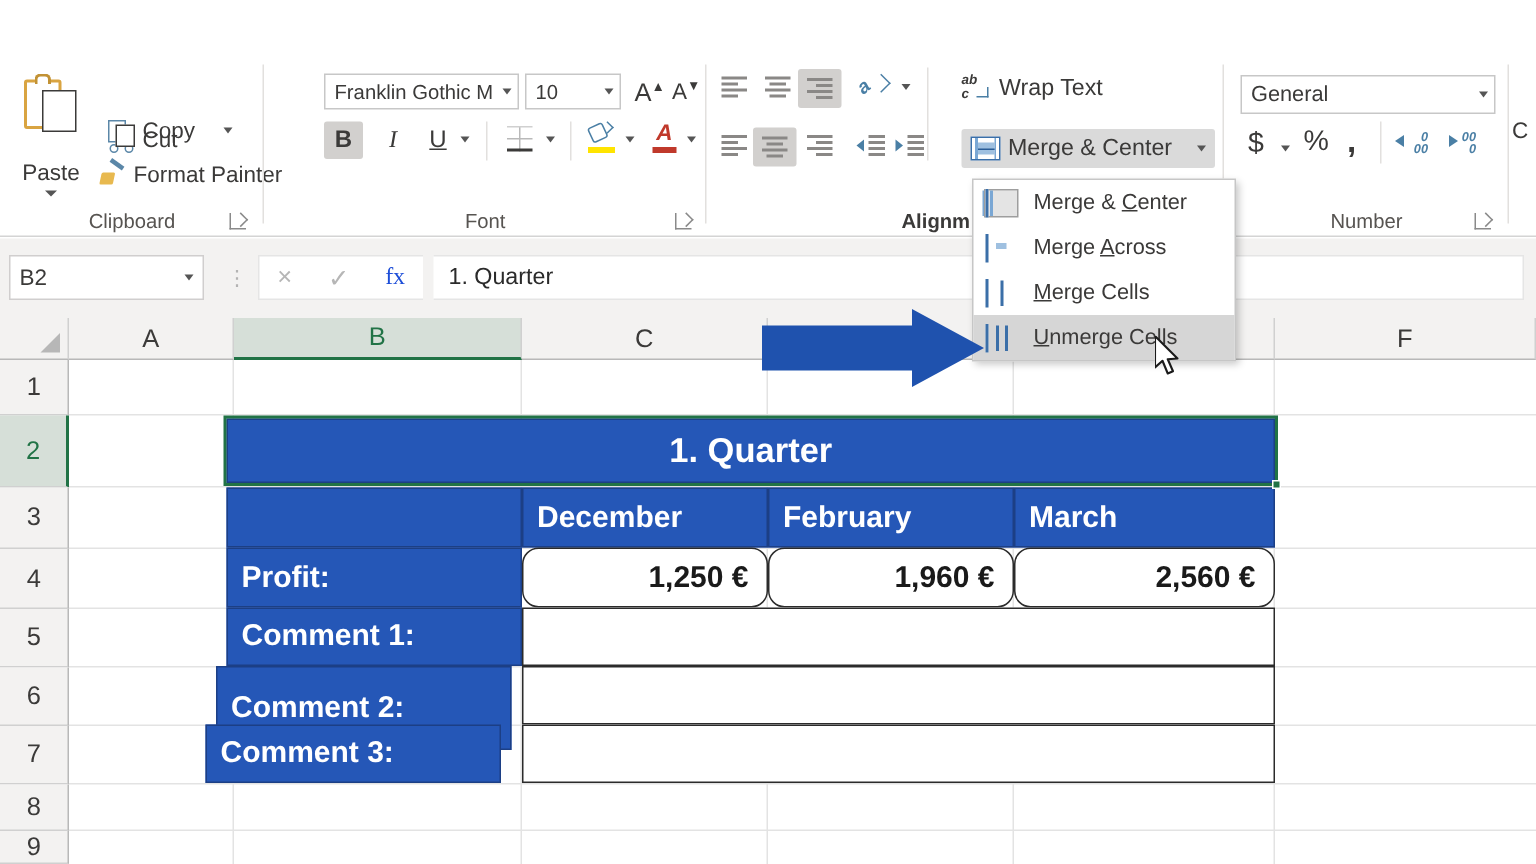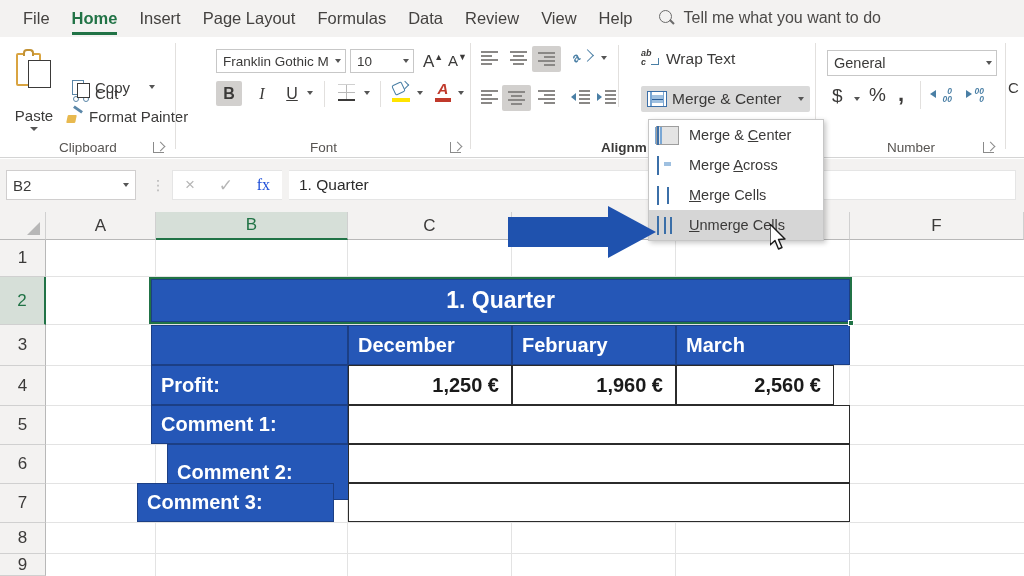--- a/index.html
+++ b/index.html
@@ -305,55 +305,40 @@
   .gl-v { position: absolute; top: 0; bottom: 0; width: 1px; background: #e3e3e3; }
   .gl-h { position: absolute; left: 0; right: 0; height: 1px; background: #e3e3e3; }
 
   .cell {
     position: absolute; display: flex; align-items: center;
     font-size: 20px; font-weight: bold; white-space: nowrap;
   }
   .cell.blue { background: #2557b7; color: #ffffff; border: 1px solid #1c3f85; }
   .cell.white { background: #ffffff; color: #1a1a1a; border: 1px solid #2b2b2b; }
   .cell.ctr { justify-content: center; }
-  .cell.rgt { justify-content: flex-end; padding-right: 12px; }
+  .cell.rgt { justify-content: flex-end; padding-right: 12px; border-radius: 11px; }
   .cell.lft { padding-left: 9px; }
 
   .selbox {
     position: absolute; border: 2px solid #217346; z-index: 12; pointer-events: none;
   }
   .selhandle {
     position: absolute; width: 6px; height: 6px; background: #217346;
     border: 1px solid #fff; z-index: 13;
   }
 
   
   .arrow { position: absolute; z-index: 60; }
   .cursor { position: absolute; z-index: 70; }
 </style>
 </head>
 <body>
 
 <div id="app">
 
-  <div class="tabbar">
-    <div class="tab first">File</div>
-    <div class="tab active">Home</div>
-    <div class="tab">Insert</div>
-    <div class="tab">Page Layout</div>
-    <div class="tab">Formulas</div>
-    <div class="tab">Data</div>
-    <div class="tab">Review</div>
-    <div class="tab">View</div>
-    <div class="tab">Help</div>
-    <div class="tellme">
-      <i class="mag"></i>
-      <span>Tell me what you want to do</span>
-    </div>
-  </div>
 
   <div class="ribbon">
 
     <div class="group" style="left:0; width:176px;">
       <div class="paste-btn">
         <div class="clipboard-ico">
           <span class="board"></span>
             <span class="clip"></span>
             <span class="page"></span>
         </div>
@@ -678,26 +663,26 @@
       <div class="cell blue ctr" style="left:105px; top:39px; width:699px; height:43px; font-size:23px;">1. Quarter</div>
 
       <div class="cell blue" style="left:105px; top:85px; width:197px; height:40px;"></div>
       <div class="cell blue lft" style="left:302px; top:85px; width:164px; height:40px;">December</div>
       <div class="cell blue lft" style="left:466px; top:85px; width:164px; height:40px;">February</div>
       <div class="cell blue lft" style="left:630px; top:85px; width:174px; height:40px;">March</div>
 
       <div class="cell blue lft" style="left:105px; top:125px; width:197px; height:40px;text-align:center;">Profit:</div>
       <div class="cell white rgt" style="left:302px; top:125px; width:164px; height:40px;">1,250 €</div>
       <div class="cell white rgt" style="left:466px; top:125px; width:164px; height:40px;">1,960 €</div>
-      <div class="cell white rgt" style="left:630px; top:125px; width:158px; height:40px;padding-left:20px;">2,560 €</div>
+      <div class="cell white rgt" style="left:630px; top:125px; width:174px; height:40px;padding-left:20px;">2,560 €</div>
 
       <div class="cell blue lft" style="left:105px; top:165px; width:197px; height:39px;">Comment 1:</div>
       <div class="cell white" style="left:302px; top:165px; width:502px; height:39px;"></div>
 
-      <div class="cell blue lft" style="left:121px; top:204px; width:197px; height:56px;">Comment 2:</div>
+      <div class="cell blue lft" style="left:98px; top:204px; width:197px; height:56px;">Comment 2:</div>
       <div class="cell white" style="left:302px; top:204px; width:502px; height:39px;"></div>
 
       <div class="cell blue lft" style="left:91px; top:243px; width:197px; height:39px;">Comment 3:</div>
       <div class="cell white" style="left:302px; top:243px; width:502px; height:39px;"></div>
 
       <div class="selbox" style="left:103px; top:37px; width:703px; height:47px;"></div>
       <div class="selhandle" style="left:802px; top:80px;"></div>
     </div>
   </div>
 

